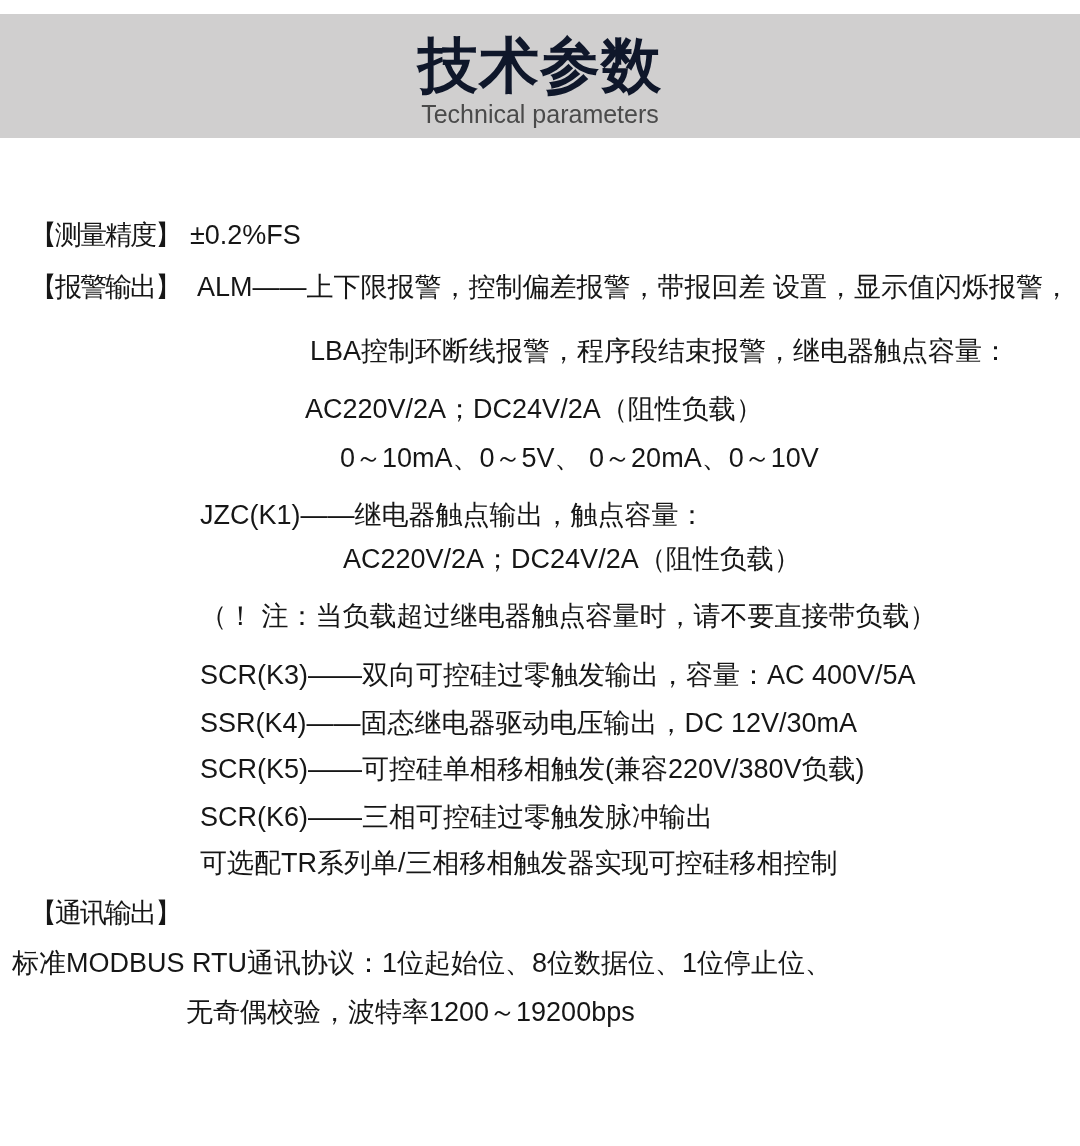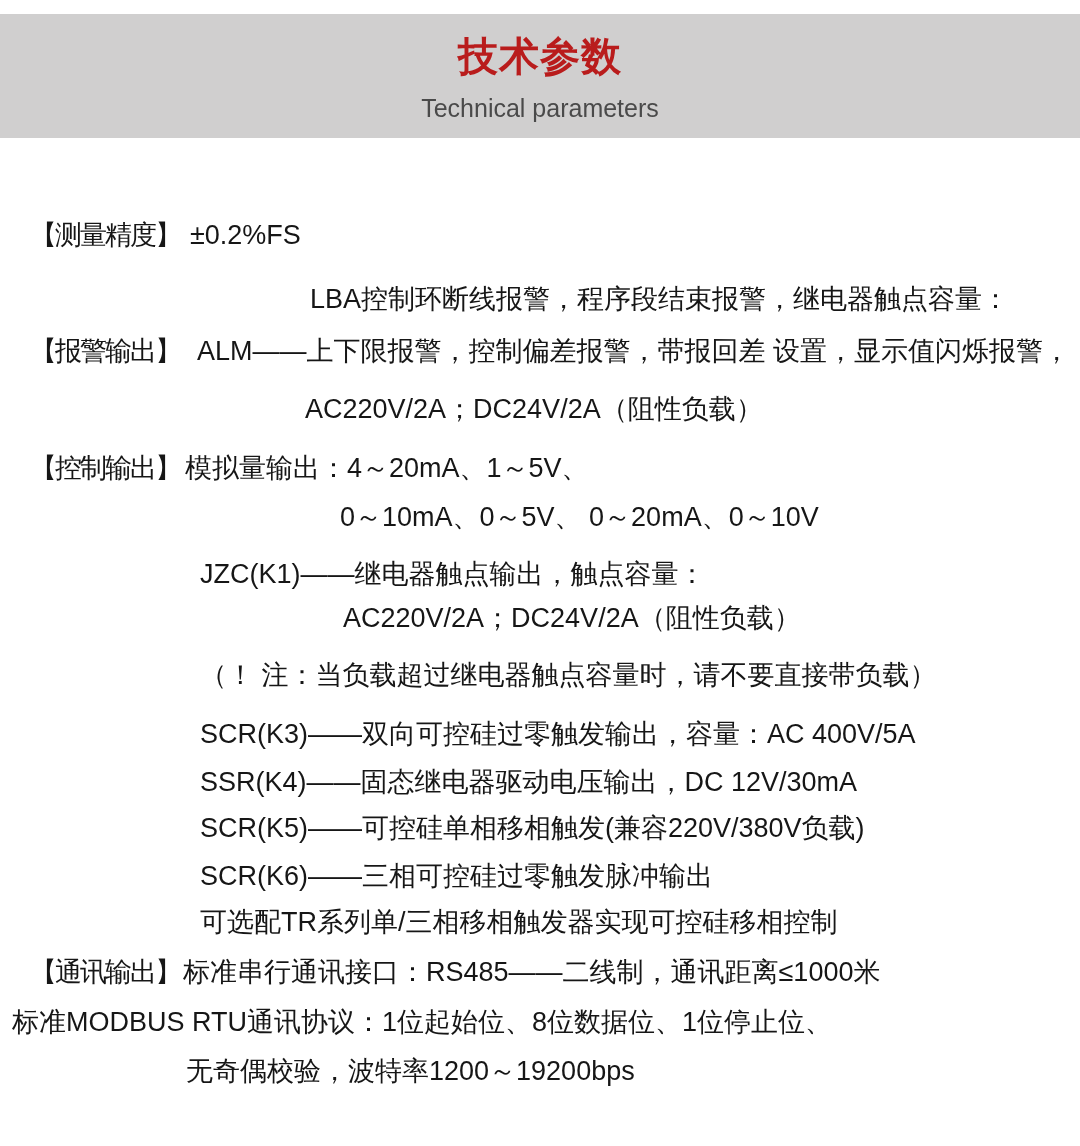--- a/index.html
+++ b/index.html
@@ -16,28 +16,28 @@
   .band {
     margin-top: 14px;
     height: 124px;
     background: #d0cfcf;
     text-align: center;
     box-sizing: border-box;
     padding-top: 22px;
   }
   .band h1 {
     margin: 0;
-    font-size: 40px;
+    font-size: 60px;
     line-height: 1;
     font-weight: 700;
-    color: #b91c1c;
+    color: #0f172a;
     letter-spacing: 1px;
   }
   .band .subtitle {
-    margin-top: 20px;
+    margin-top: 6px;
     font-size: 25px;
     line-height: 1;
     color: #4a4a4a;
     letter-spacing: 0px;
   }
   
   .specs {
     padding-top: 71px;
     font-size: 27px;
     font-weight: 500;
@@ -86,33 +86,30 @@
     <h1>技术参数</h1>
     <div class="subtitle">Technical parameters</div>
   </header>
 
   <main class="specs">
 
     <div class="line lrow">
       <span class="label">【测量精度】</span><span class="g12">±0.2%FS</span>
     </div>
 
+    <div class="line lrow">
+      <span class="label">【报警输出】</span><span class="g19">ALM——上下限报警，控制偏差报警，带报回差 设置，显示值闪烁报警，</span>
+    </div>
     <div class="line i310 mt12">
       <span>LBA控制环断线报警，程序段结束报警，继电器触点容量：</span>
-    </div>
-    <div class="line lrow">
-      <span class="label">【报警输出】</span><span class="g19">ALM——上下限报警，控制偏差报警，带报回差 设置，显示值闪烁报警，</span>
     </div>
     <div class="line i305 mt6">
       <span>AC220V/2A；DC24V/2A（阻性负载）</span>
     </div>
 
-    <div class="line lrow mt7">
-      <span class="label">【控制输出】</span><span class="g7">模拟量输出：4～20mA、1～5V、</span>
-    </div>
     <div class="line i340 mtm3">
       <span>0～10mA、0～5V、 0～20mA、0～10V</span>
     </div>
     <div class="line i200 mtm3">
       <span>JZC(K1)——继电器触点输出，触点容量：</span>
     </div>
     <div class="line i343">
       <span>AC220V/2A；DC24V/2A（阻性负载）</span>
     </div>
     <div class="line i200 mtm3">
@@ -128,21 +125,21 @@
       <span>SCR(K5)——可控硅单相移相触发(兼容220V/380V负载)</span>
     </div>
     <div class="line i200 mtm4">
       <span>SCR(K6)——三相可控硅过零触发脉冲输出</span>
     </div>
     <div class="line i200 mtm6">
       <span>可选配TR系列单/三相移相触发器实现可控硅移相控制</span>
     </div>
 
     <div class="line lrow mt6">
-      <span class="label">【通讯输出】</span><span class="g5">标准串行通讯接口：RS485——二线制，通讯距离≤1000米</span>
+      <span class="label">【通讯输出】</span>
     </div>
     <div class="line i186 mtm2">
       <span>标准MODBUS RTU通讯协议：1位起始位、8位数据位、1位停止位、</span>
     </div>
     <div class="line i186 mtm3">
       <span>无奇偶校验，波特率1200～19200bps</span>
     </div>
 
   </main>
 </div>

